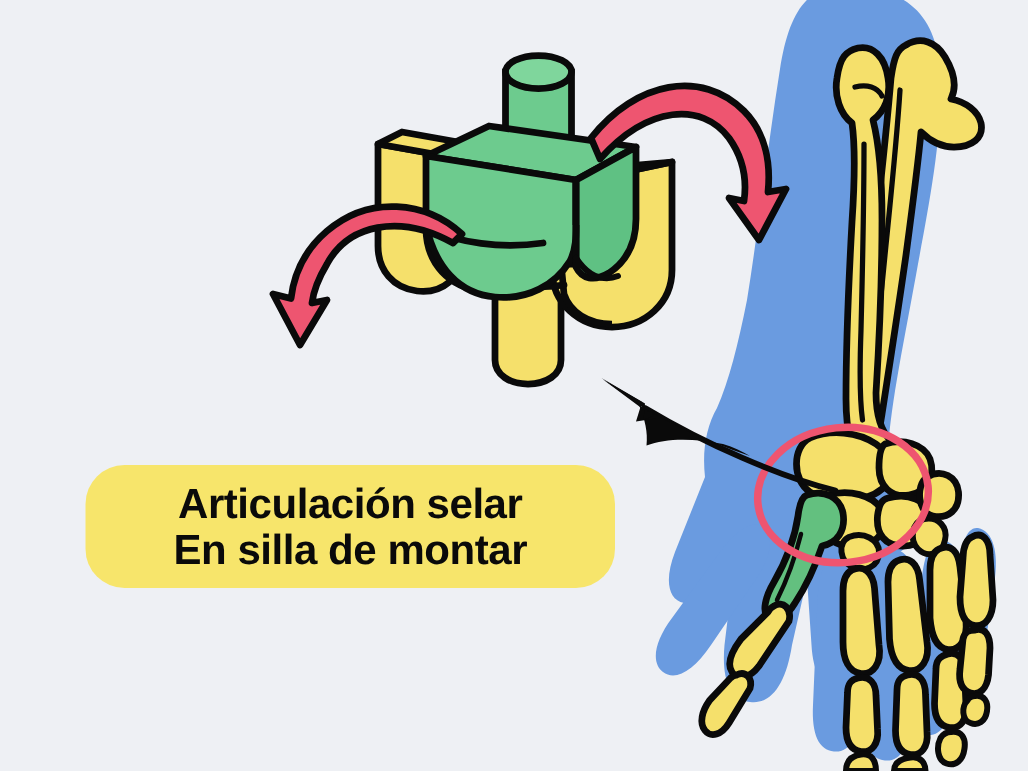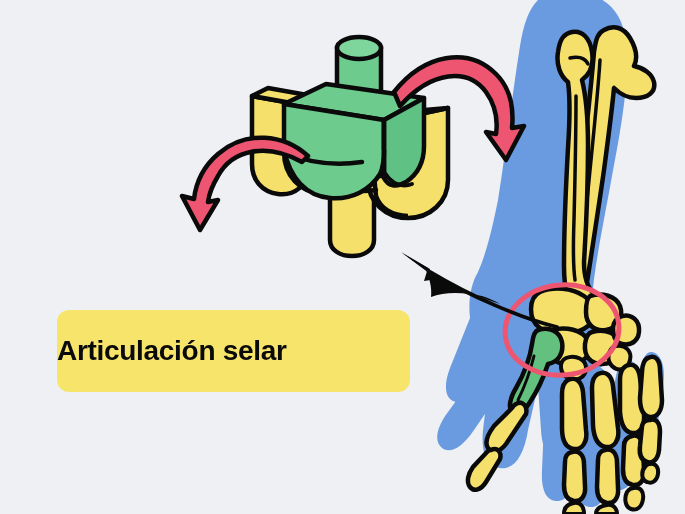--- a/index.html
+++ b/index.html
@@ -11,23 +11,24 @@
     position:relative;
   }
   #stage{position:relative;width:685px;height:514px;}
   #stage > svg{position:absolute;left:0;top:0;}
 
   .label-box{
     position:absolute;
     left:57px; top:310px;
     width:353px; height:82px;
     background:#F7E56B;
-    border-radius:12px;
+    border-radius:26px;
     display:flex;
     flex-direction:column;
+    align-items:center;
     justify-content:center;
     box-sizing:border-box;
   }
   .label-line{
     color:#0A0A0A;
     font-weight:bold;
     font-size:28px;
     line-height:1.12;
     letter-spacing:-0.3px;
     white-space:nowrap;
@@ -293,15 +294,16 @@
                L206,234
                L188,200
                L200,203
                C202,186 210,170 224,158
                C252,134 290,138 314,160 Z" transform="translate(-6,-4)" fill="#EE5570" stroke="#0A0A0A" stroke-width="4.5" stroke-linejoin="round"></path>
     </g>
   </svg>
 
   <div class="label-box">
     <div class="label-line">Articulación selar</div>
+    <div class="label-line">En silla de montar</div>
   </div>
 
 </div>
 
 </body></html>

